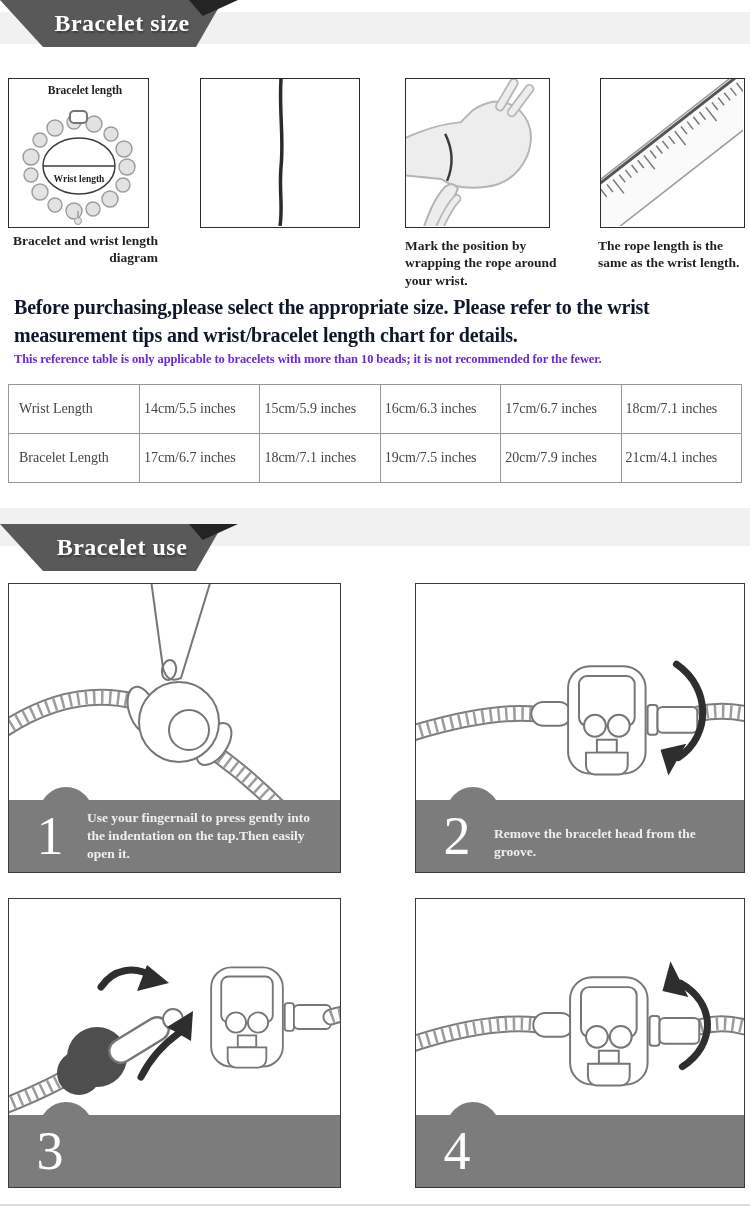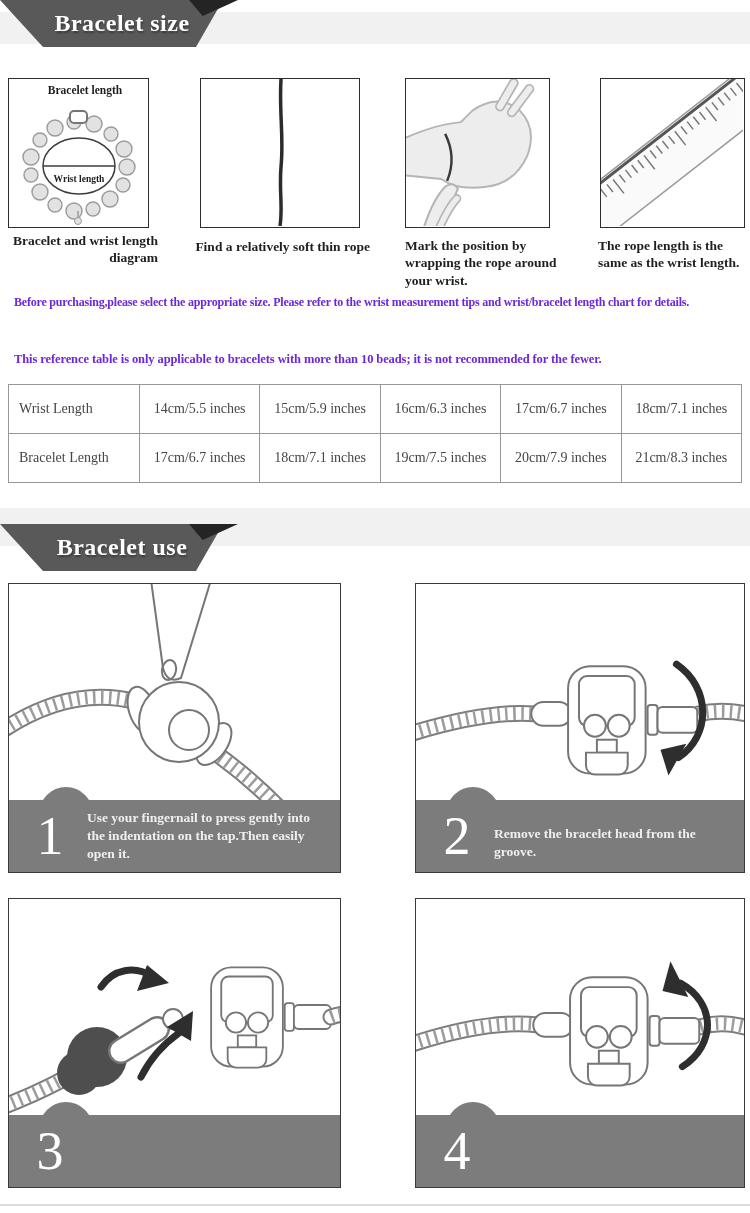--- a/index.html
+++ b/index.html
@@ -16,29 +16,29 @@
   .ribbon .label{position:absolute;left:22px;top:0;width:200px;height:47px;display:flex;
                  align-items:center;justify-content:center;color:#fff;font-size:24px;
                  font-weight:bold;letter-spacing:.5px;text-shadow:1px 2px 2px rgba(0,0,0,.35);}
 
   
   .mbox{position:absolute;top:78px;height:150px;background:#fff;border:1.5px solid #2d2d2d;box-sizing:border-box;}
   .mcap{position:absolute;font-weight:bold;color:#1f1f1f;font-size:13.5px;line-height:1.28;}
   .mcap.center{text-align:right;}
 
   
-  .intro{position:absolute;left:14px;top:294px;width:724px;font-weight:bold;font-size:12px;
-         line-height:1.38;color:#6d28d9;letter-spacing:-.2px;}
+  .intro{position:absolute;left:14px;top:294px;width:724px;font-weight:bold;font-size:20px;
+         line-height:1.38;color:#0f172a;letter-spacing:-.2px;}
   .warning{position:absolute;left:14px;top:352px;width:736px;font-weight:bold;font-size:12.5px;
            color:#6d28d9;white-space:nowrap;letter-spacing:-.1px;}
 
   
   table.size{position:absolute;left:8px;top:384px;width:734px;border-collapse:collapse;table-layout:fixed;}
   table.size td{border:1px solid #979797;height:48px;font-size:14px;color:#454545;
-                text-align:center;padding:0 4px;background:#fff;}
+                text-align:left;padding:0 4px;background:#fff;}
   table.size td.rowlabel{text-align:left;padding-left:10px;width:116px;}
 
   
   .sbox{position:absolute;background:#fff;border:1px solid #3a3a3a;box-sizing:border-box;overflow:hidden;}
   .sbox svg.art{position:absolute;left:0;top:0;}
   .sbar{position:absolute;left:0;right:0;bottom:0;height:72px;background:#7c7c7c;}
   .sbump{position:absolute;top:-13px;left:30px;width:54px;height:54px;border-radius:50%;background:#7c7c7c;}
   .srow{position:absolute;inset:0;display:flex;align-items:center;padding:0 14px 0 18px;box-sizing:border-box;}
   .snum{flex:0 0 46px;color:#fff;font-size:54px;font-weight:400;line-height:1;text-align:center;}
   .stext{margin-left:14px;color:#efefef;font-weight:bold;font-size:13.5px;line-height:1.32;}
@@ -116,21 +116,20 @@
     <svg width="142" height="147" viewBox="0 0 145 150">
       <g transform="rotate(-38 72 75)">
         <rect x="-40" y="52" width="230" height="50" fill="#fafafa" stroke="#9a9a9a" stroke-width="1.5"></rect>
         <line x1="-40" y1="55" x2="190" y2="55" stroke="#555555" stroke-width="3"></line>
         <path d="M-32,60V78 M-24,60V70 M-16,60V70 M-8,60V70 M0,60V70 M8,60V78 M16,60V70 M24,60V70 M32,60V70 M40,60V70 M48,60V78 M56,60V70 M64,60V70 M72,60V70 M80,60V70 M88,60V78 M96,60V70 M104,60V70 M112,60V70 M120,60V70 M128,60V78 M136,60V70 M144,60V70 M152,60V70 M160,60V70 M168,60V78 M176,60V70 M184,60V70" stroke="#777777" stroke-width="1.5" fill="none"></path>
       </g>
     </svg>
   </div>
 
   <div class="mcap center" style="left:0;top:232px;width:158px;">Bracelet and wrist length diagram</div>
-  <div class="mcap center" style="left:190px;top:238px;width:180px;">Find a relatively soft thin rope</div>
   <div class="mcap" style="left:598px;top:237px;width:152px;">The rope length is the same as the wrist length.</div>
   <div class="mcap" style="left:405px;top:237px;width:160px;">Mark the position by wrapping the rope around your wrist.</div>
 
   <div class="intro">Before purchasing,please select the appropriate size. Please refer to the wrist measurement tips and wrist/bracelet length chart for details.</div>
   <div class="warning">This reference table is only applicable to bracelets with more than 10 beads; it is not recommended for the fewer.</div>
 
   <table class="size">
     <tbody>
         <tr>
       <td class="rowlabel">Wrist Length</td>
@@ -139,21 +138,21 @@
       <td>16cm/6.3 inches</td>
       <td>17cm/6.7 inches</td>
       <td>18cm/7.1 inches</td>
     </tr>
     <tr>
       <td class="rowlabel">Bracelet Length</td>
       <td>17cm/6.7 inches</td>
       <td>18cm/7.1 inches</td>
       <td>19cm/7.5 inches</td>
       <td>20cm/7.9 inches</td>
-      <td>21cm/8.3 inches</td>
+      <td>21cm/4.1 inches</td>
     </tr>
   </tbody>
     </table>
 
   <div class="band" style="top:508px;height:38px;"></div>
   <div class="ribbon" style="top:524px;">
     <div class="body"></div>
     <div class="tail"></div>
     <div class="label">Bracelet use</div>
   </div>

